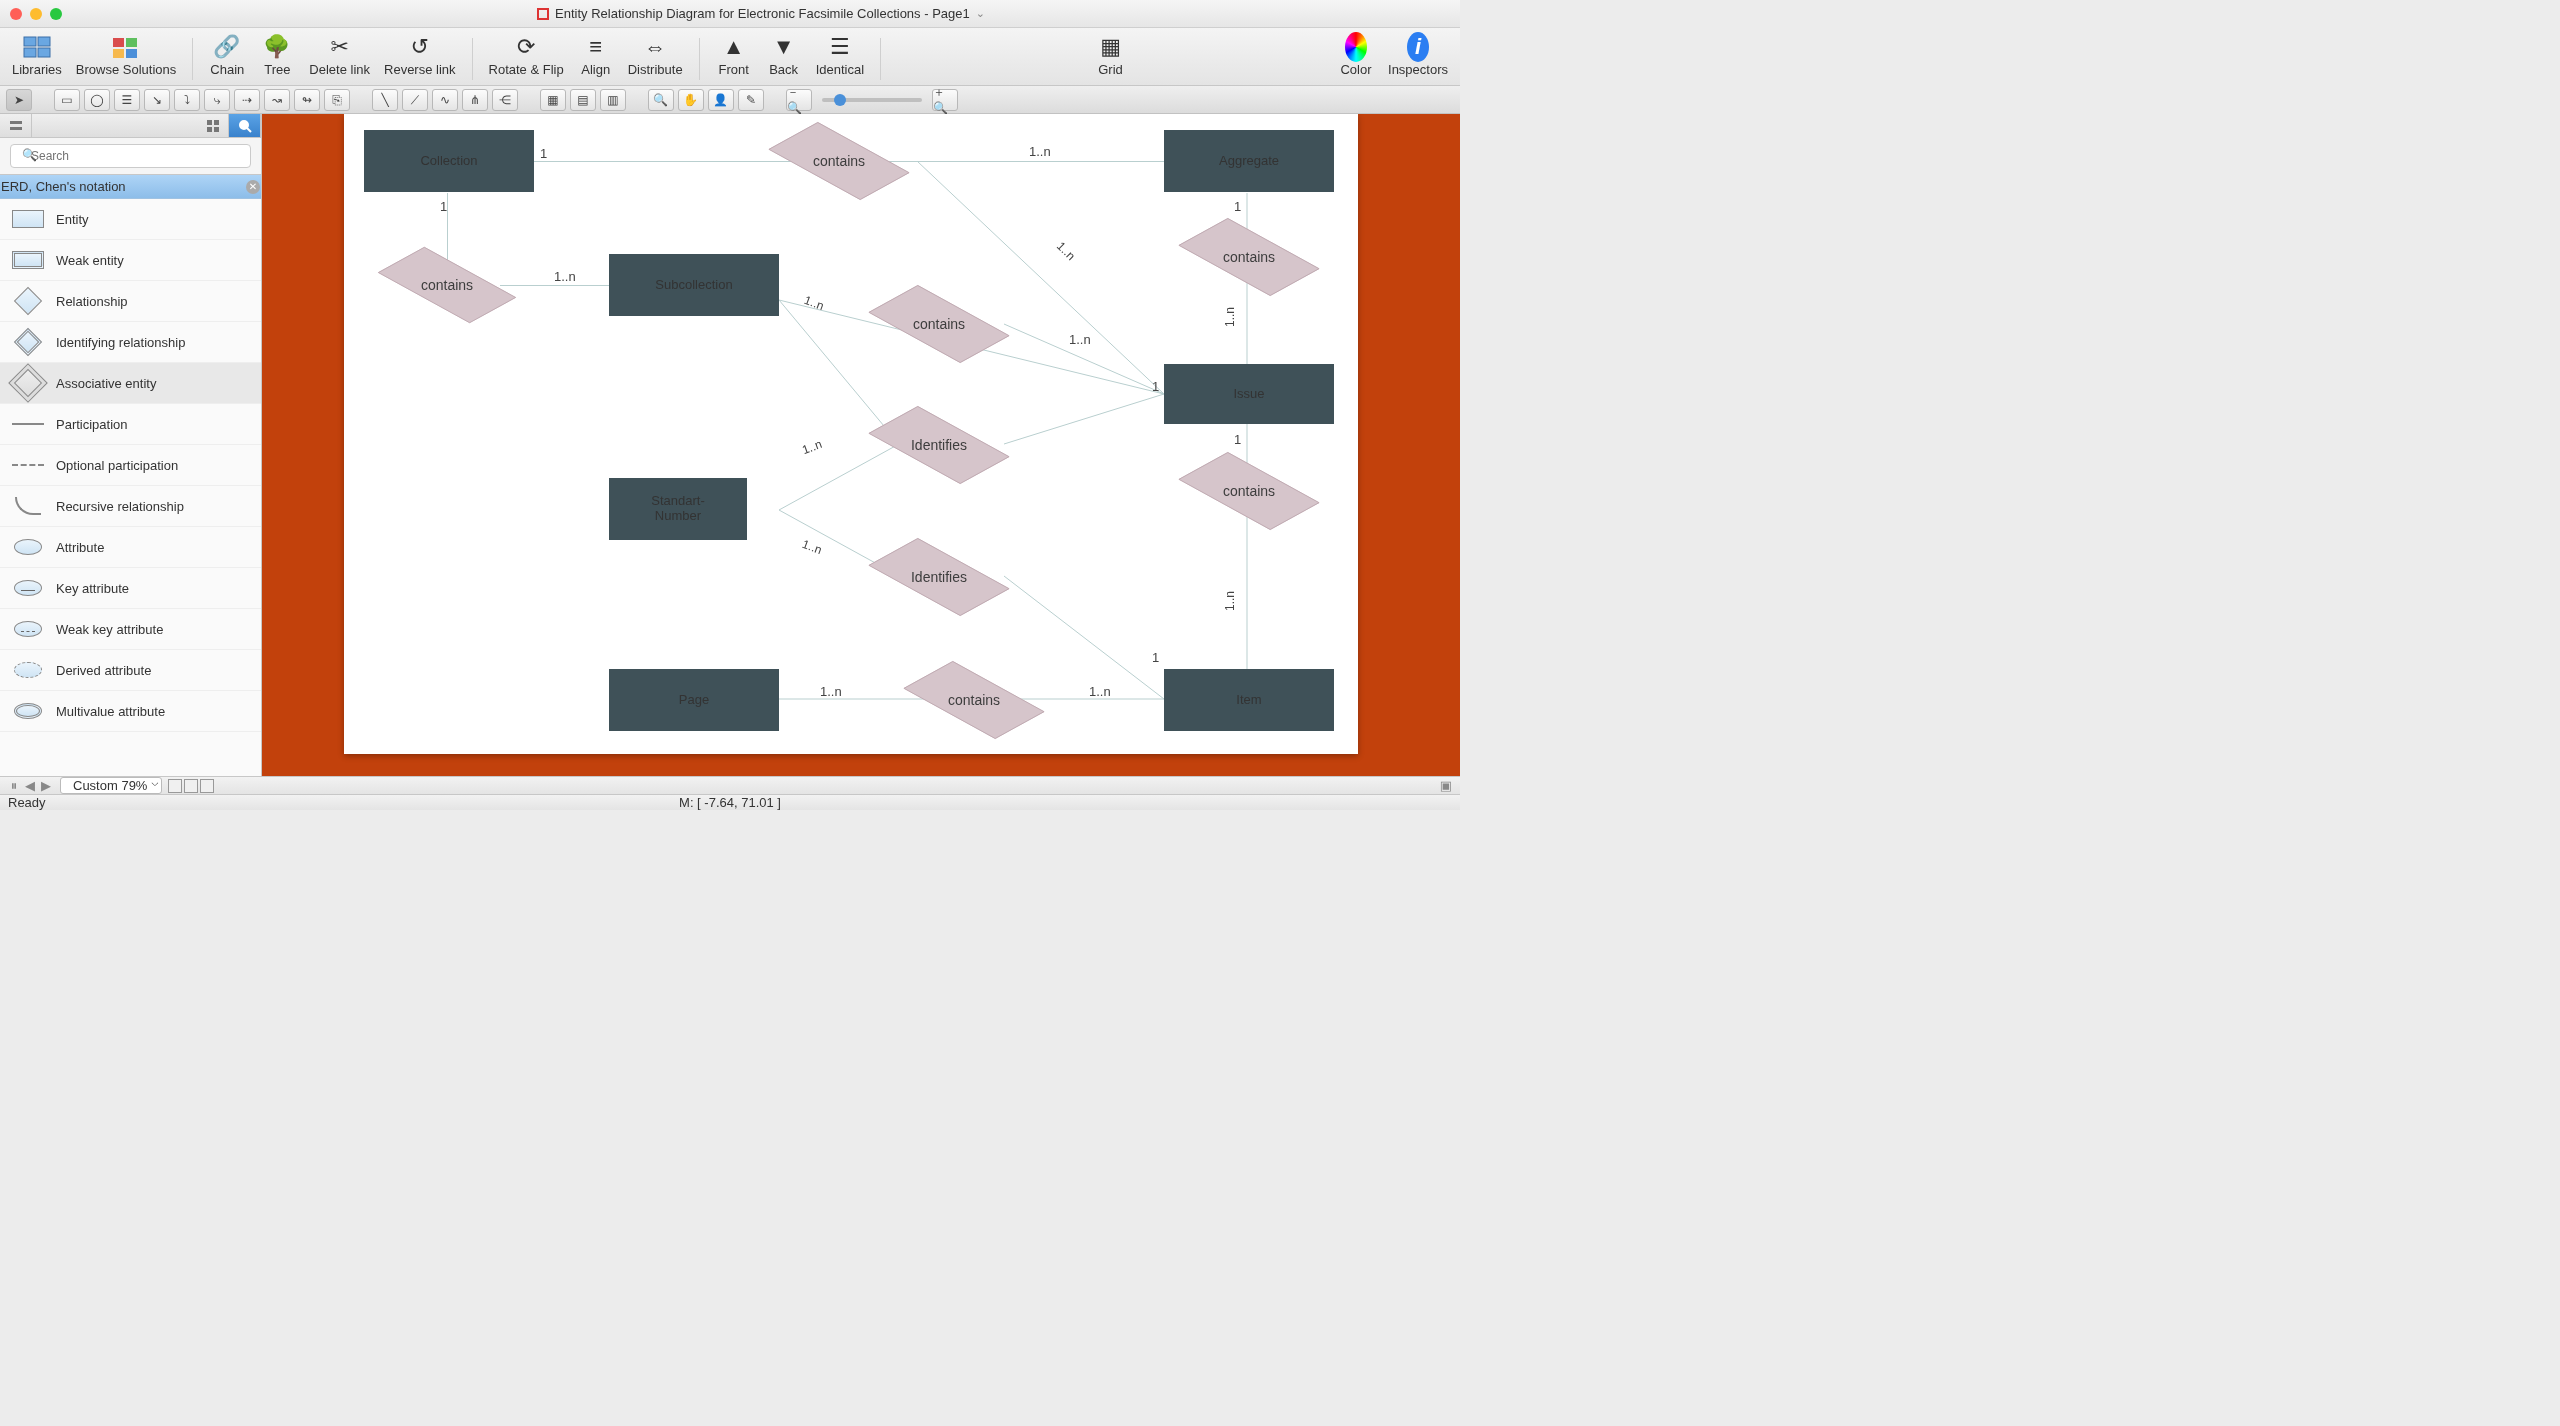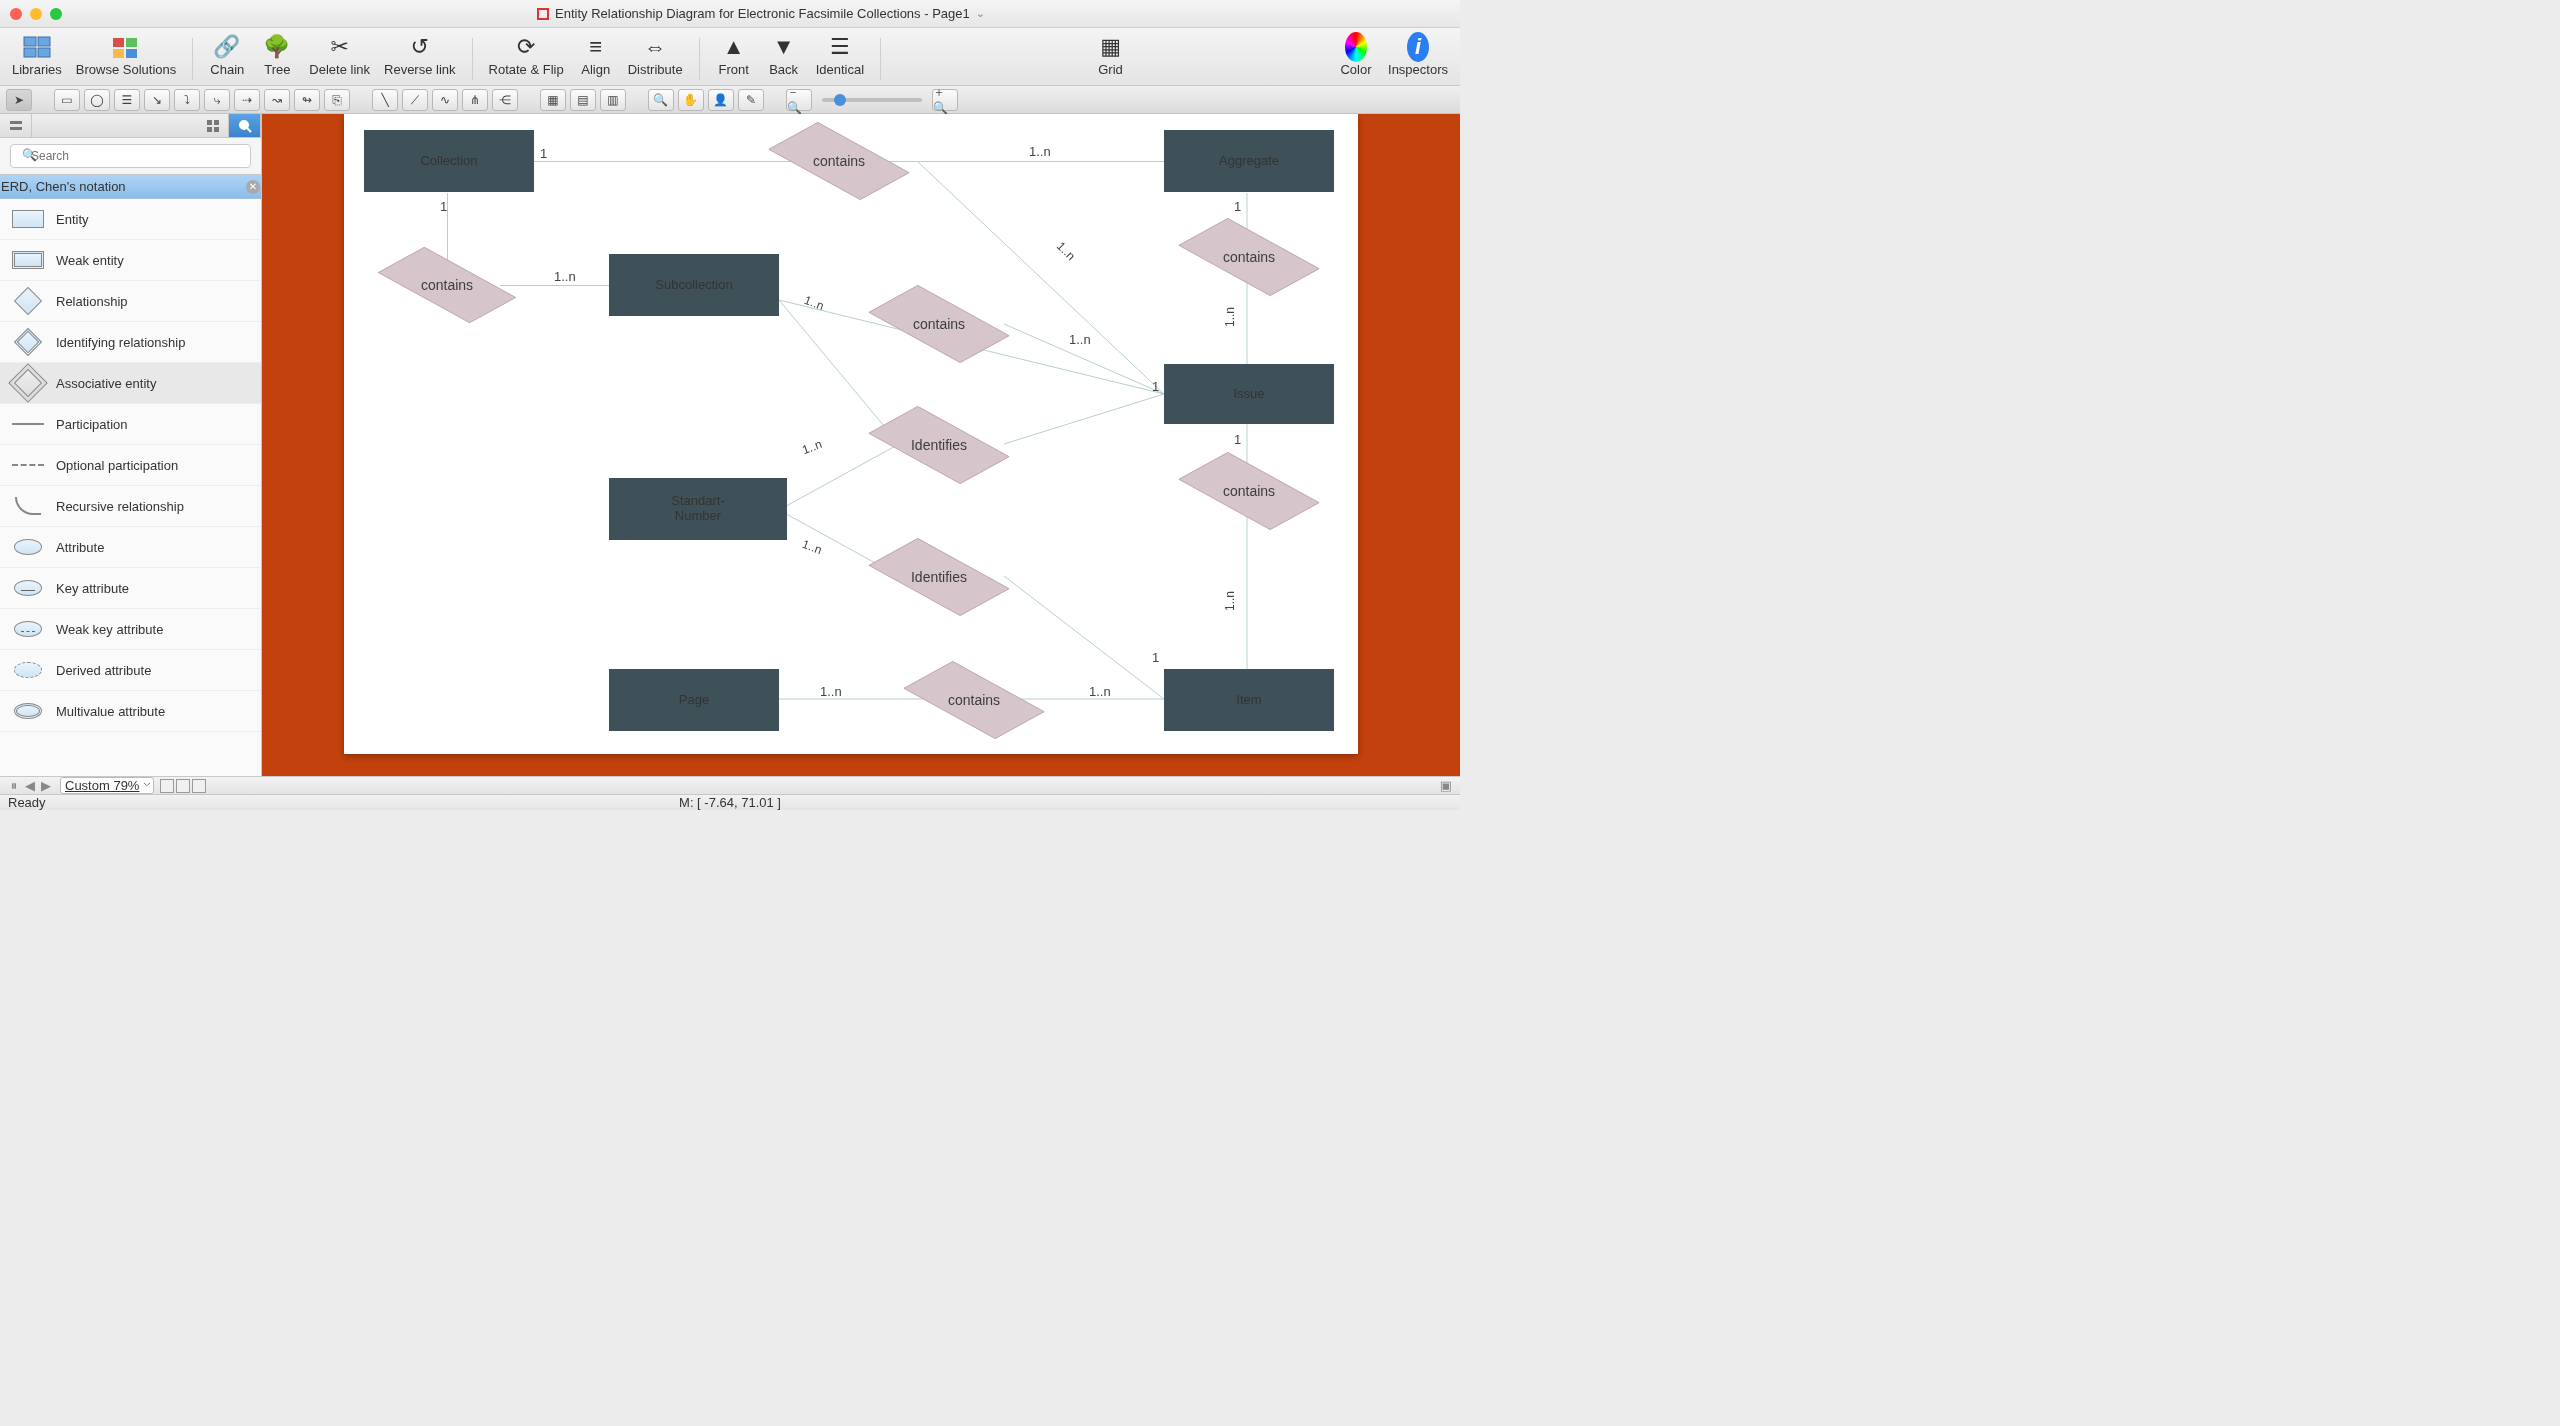--- a/index.html
+++ b/index.html
@@ -74,21 +74,21 @@
 .entity{ position:absolute; background:#3f5158; color:#fff; display:flex; align-items:center; justify-content:center; font-size:17px; padding:0 10px; text-align:center; line-height:1.15; white-space:pre; }
 .rel{ position:absolute; }
 .rel .dia{ width:100%; height:100%; background:#d6c5cb; transform:scaleY(0.55) rotate(45deg); border:1px solid #bda7af;}
 .rel .lab{ position:absolute; inset:0; display:flex; align-items:center; justify-content:center; color:#3d3d3d; font-size:14px; }
 .card{ position:absolute; font-size:13px; color:#444;}
 .edge{ position:absolute; background:#b9cfcf; }
 
 
 .pagebar{ height:18px; background:linear-gradient(#f2f2f2,#e4e4e4); border-top:1px solid #c7c7c7; display:flex; align-items:center; font-size:11px; color:#555; padding:0 6px;}
 .pagebar .pg-btn{ width:16px; text-align:center; color:#888;}
-.pagebar .zoom-sel{ margin-left:6px; border:1px solid #bbb; background:#fff; padding:0 14px 0 4px; border-radius:3px; position:relative;text-decoration:underline;}
+.pagebar .zoom-sel{ margin-left:6px; border:1px solid #bbb; background:#fff; padding:0 14px 0 12px; border-radius:3px; position:relative;}
 .pagebar .zoom-sel::after{content:"⌵";position:absolute;right:3px;top:0;font-size:9px;}
 .pagebar .layout-icons{display:flex;gap:2px;margin-left:6px;}
 .pagebar .li{width:14px;height:14px;border:1px solid #999;background:#f0f0f0;}
 .statusbar{ height:16px; background:linear-gradient(#f2f2f2,#e4e4e4); border-top:1px solid #c7c7c7; display:flex; align-items:center; font-size:11px; color:#555; padding:5px 8px;}
 .statusbar .mid{ position:absolute; left:50%; transform:translateX(-50%);}
 </style>
 </head>
 <body>
 
 <div class="titlebar">
@@ -359,21 +359,21 @@
         <line x1="435" y1="396" x2="555" y2="462" stroke="#b9cfcf"></line>
         <line x1="660" y1="330" x2="820" y2="280" stroke="#b9cfcf"></line>
         <line x1="660" y1="462" x2="820" y2="585" stroke="#b9cfcf"></line>
         <line x1="435" y1="585" x2="820" y2="585" stroke="#b9cfcf"></line>
       </svg>
 
       <div class="entity" style="left:20px;top:16px;width:170px;height:62px;"><span>Collection</span></div>
       <div class="entity" style="left:820px;top:16px;width:170px;height:62px;"><span>Aggregate</span></div>
       <div class="entity" style="left:265px;top:140px;width:170px;height:62px;"><span>Subcollection</span></div>
       <div class="entity" style="left:820px;top:250px;width:170px;height:60px;"><span>Issue</span></div>
-      <div class="entity" style="left:265px;top:364px;width:178px;height:62px;text-align:center;"><span>Standart-
+      <div class="entity" style="left:265px;top:364px;width:138px;height:62px;text-align:center;"><span>Standart-
 Number</span></div>
       <div class="entity" style="left:265px;top:555px;width:170px;height:62px;"><span>Page</span></div>
       <div class="entity" style="left:820px;top:555px;width:170px;height:62px;"><span>Item</span></div>
 
       <div class="rel" style="left:430px;top:12px;width:130px;height:70px;">
           <div class="dia"></div>
           <div class="lab">contains</div>
         </div>
       <div class="rel" style="left:840px;top:108px;width:130px;height:70px;">
           <div class="dia"></div>

